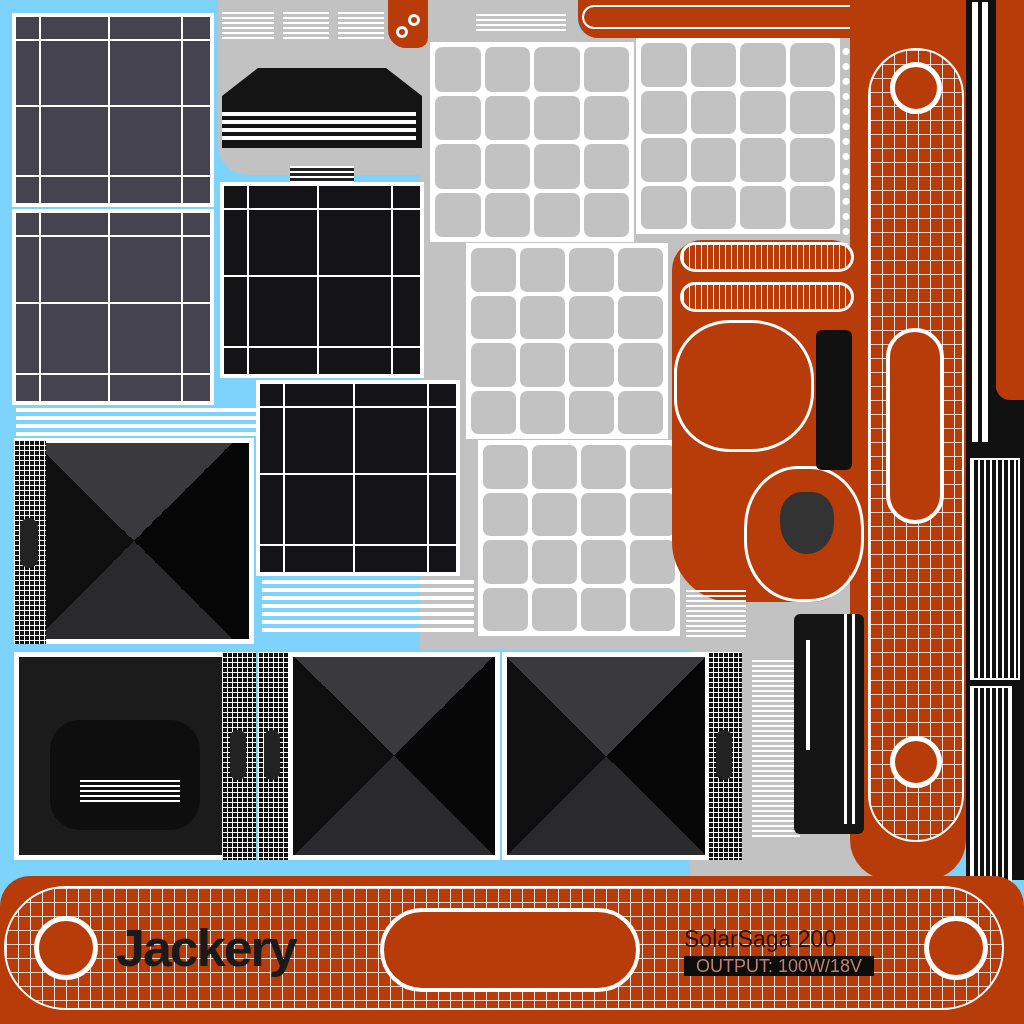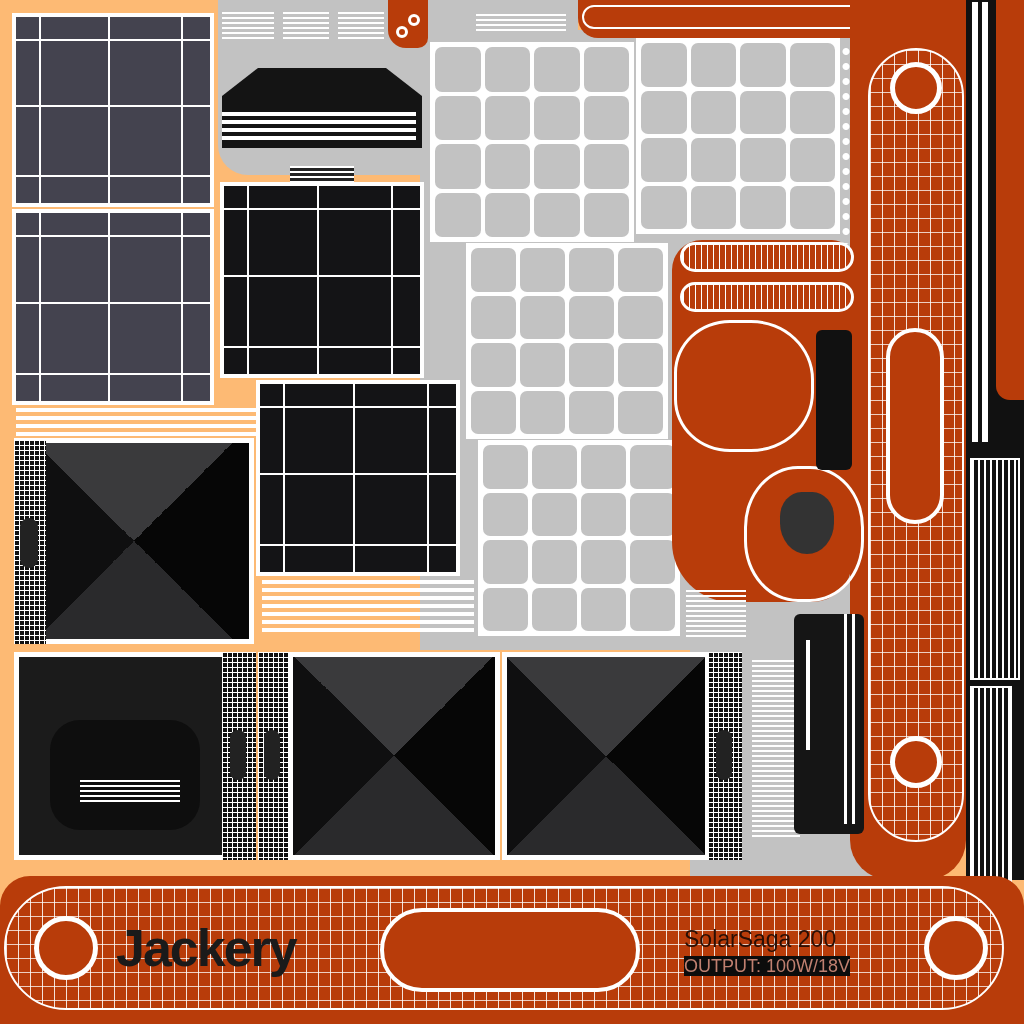--- a/index.html
+++ b/index.html
@@ -1,16 +1,16 @@
 <!DOCTYPE html>
 <html><head>
 <meta charset="utf-8">
 <style>
   html,body{margin:0;padding:0;background:#0b0b0d;}
-  #atlas{position:relative;width:1024px;height:1024px;overflow:hidden;background:#fdba74;font-family:"Liberation Sans",sans-serif;text-align:right;}
+  #atlas{position:relative;width:1024px;height:1024px;overflow:hidden;background:#7dd3fc;font-family:"Liberation Sans",sans-serif;text-align:right;}
   .abs{position:absolute;box-sizing:border-box;}
   .grey-bg{background:#c2c2c2;}
   .orange{background:#b83c0a;}
   
   .slate{background:#44434f;border:4px solid #fff;}
   .slate-grid{position:absolute;inset:0;
     background-image:linear-gradient(#fff,#fff),linear-gradient(#fff,#fff),linear-gradient(#fff,#fff),
       linear-gradient(#fff,#fff),linear-gradient(#fff,#fff),linear-gradient(#fff,#fff);
     background-size:2px 100%,2px 100%,2px 100%,100% 2px,100% 2px,100% 2px;
     background-position:12% 0,48% 0,86% 0,0 12%,0 48%,0 86%;
@@ -30,21 +30,21 @@
   .mesh{background-image:
      repeating-linear-gradient(to right,#fff 0 1px,transparent 1px 5px),
      repeating-linear-gradient(to bottom,#fff 0 1px,transparent 1px 5px);background-color:#101010;}
   
   .wire{background-image:
      repeating-linear-gradient(to right,rgba(255,255,255,.85) 0 1px,transparent 1px 12px),
      repeating-linear-gradient(to bottom,rgba(255,255,255,.75) 0 1px,transparent 1px 14px);}
   .ring{border-radius:50%;border:5px solid #fff;}
   .brand{position:absolute;font-weight:bold;color:#1a1a1a;letter-spacing:-2px;}
   .model{position:absolute;color:#2a0f05;}
-  .spec{position:absolute;background:#0c0c0c;color:#c08070;padding:0 0;}
+  .spec{position:absolute;background:#0c0c0c;color:#c08070;padding:0 12px;}
 </style>
 </head>
 <body>
 
 <div id="atlas">
 
   <div class="abs grey-bg" style="left:218px;top:0;width:360px;height:175px;border-radius:0 0 0 30px;"></div>
   <div class="abs grey-bg" style="left:420px;top:30px;width:440px;height:620px;"></div>
   <div class="abs grey-bg" style="left:690px;top:580px;width:210px;height:300px;border-radius:0 0 40px 0;"></div>
 

